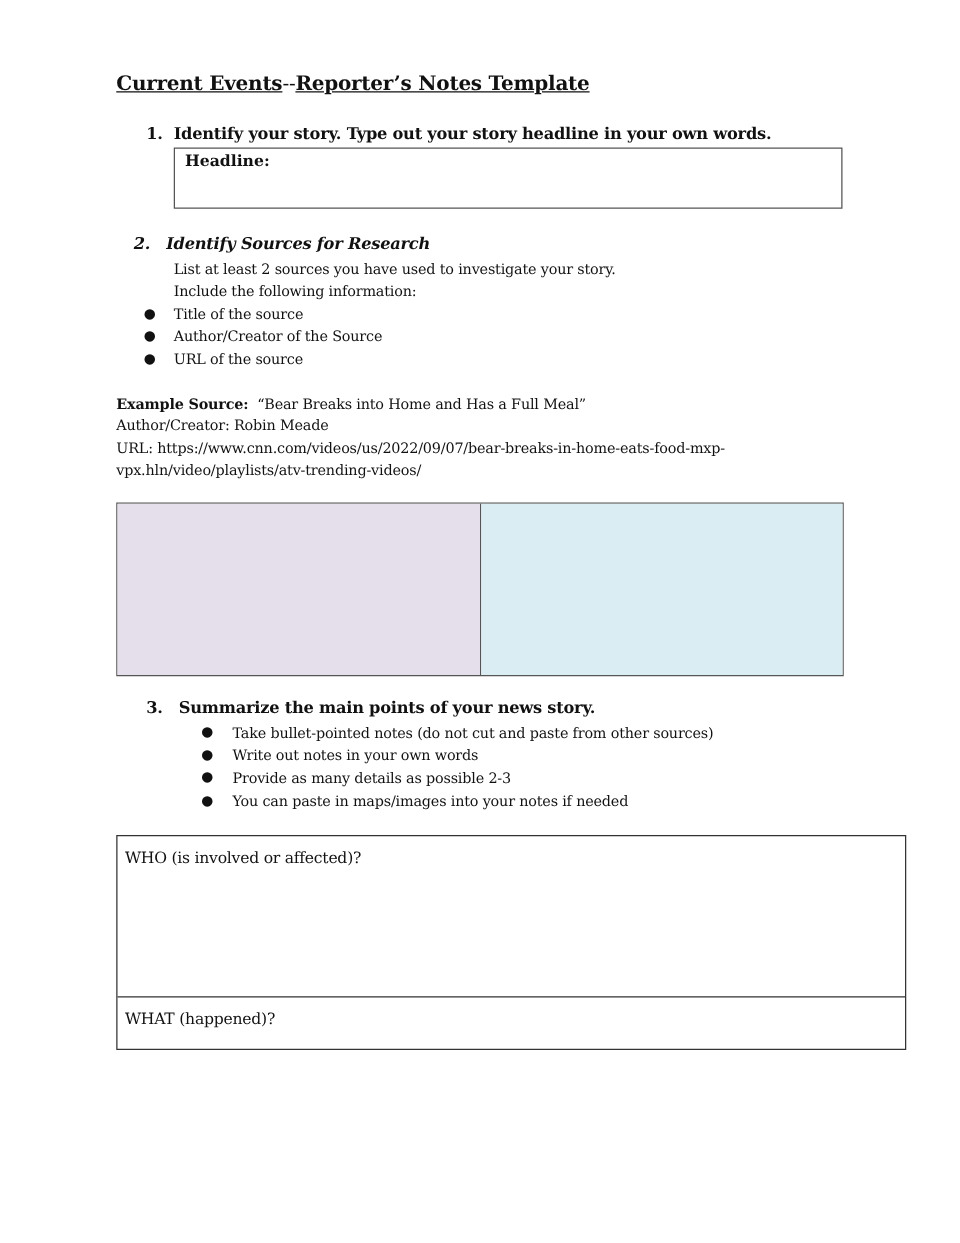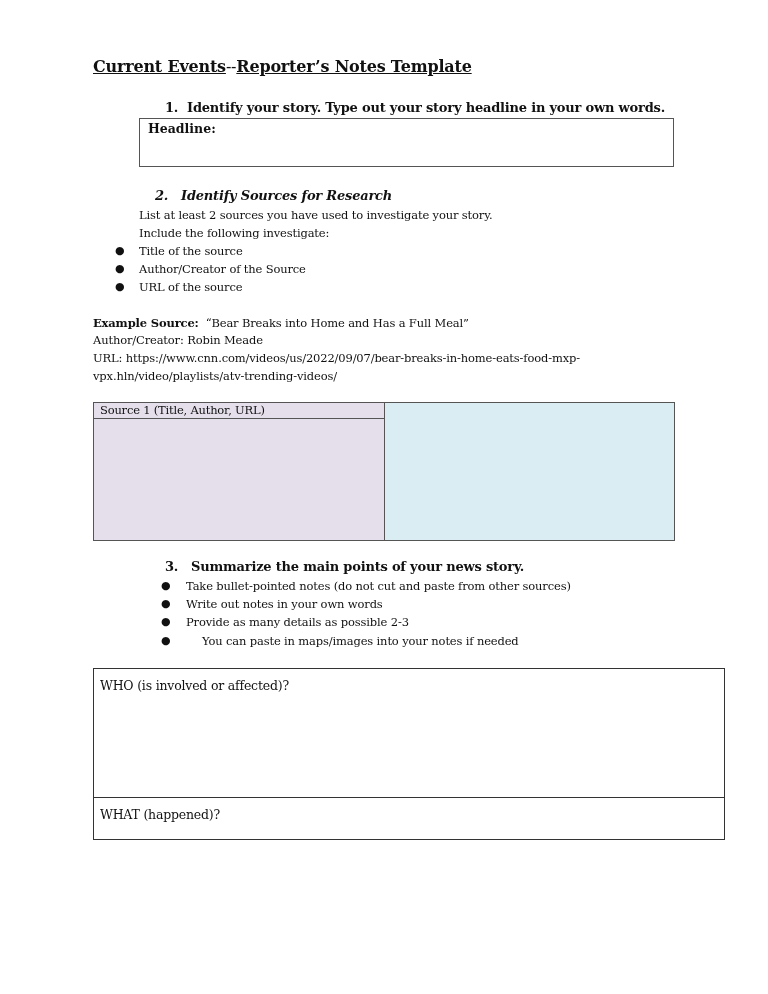--- a/index.html
+++ b/index.html
@@ -8,21 +8,21 @@
     font-family: "DejaVu Serif", "Liberation Serif", serif; color: #111;
     overflow: hidden;
   }
   .abs { position: absolute; }
   .title {
     left: 93px; top: 57px; font-size: 16px; font-weight: bold; white-space: nowrap;
     letter-spacing: -0.2px;
   }
   .title .u { text-decoration: underline; text-align: right; }
   .title .sep { font-weight: normal; }
-  .h { font-weight: bold; font-size: 13px; white-space: nowrap; letter-spacing: -0.2px; margin-left: 48px; }
+  .h { font-weight: bold; font-size: 13px; white-space: nowrap; letter-spacing: -0.2px; }
   .num { display: inline-block; }
   .txt { font-size: 11.5px; white-space: nowrap; letter-spacing: -0.15px; }
   .bullet { position: absolute; font-size: 11px; }
   .headline-box {
     left: 139px; top: 118px; width: 535px; height: 49px;
     border: 1px solid #555; box-sizing: border-box;
   }
   .headline-box .lbl { position: absolute; left: 8px; top: 2px; font-weight: bold; font-size: 12.5px; }
   .src-table {
     left: 93px; top: 402px; width: 582px; height: 139px;
@@ -56,58 +56,57 @@
   <span class="num" style="width:22px;">1.</span><span>Identify your story.  Type out your story headline in your own words.</span>
 </div>
 <div class="abs headline-box">
   <span class="lbl">Headline:</span>
 </div>
 
 <div class="abs h" style="left:107px; top:188px;font-style:italic;">
   <span class="num" style="width:26px;">2.</span><span>Identify Sources for Research</span>
 </div>
 <div class="abs txt" style="left:139px; top:208px;">List at least 2 sources you have used to investigate your story.</div>
-<div class="abs txt" style="left:139px; top:226px;">Include the following investigate:</div>
+<div class="abs txt" style="left:139px; top:226px;">Include the following information:</div>
 
 <span class="bullet" style="left:115px; top:244px;">●</span>
 <div class="abs txt" style="left:139px; top:244px;">Title of the source</div>
 <span class="bullet" style="left:115px; top:262px;">●</span>
 <div class="abs txt" style="left:139px; top:262px;">Author/Creator of the Source</div>
 <span class="bullet" style="left:115px; top:280px;">●</span>
 <div class="abs txt" style="left:139px; top:280px;">URL of the source</div>
 
 <div class="abs txt" style="left:93px; top:316px;">
   <b>Example Source:</b>&nbsp;&nbsp;<span>“Bear Breaks into Home and Has a Full Meal”</span>
 </div>
 <div class="abs txt" style="left:93px; top:333px;">Author/Creator: Robin Meade</div>
 <div class="abs txt" style="left:93px; top:351px;">URL: https://www.cnn.com/videos/us/2022/09/07/bear-breaks-in-home-eats-food-mxp-</div>
 <div class="abs txt" style="left:93px; top:369px;">vpx.hln/video/playlists/atv-trending-videos/</div>
 
 <div class="abs src-table">
   <div class="src-col c1">
-    <div class="src-head">Source 1 (Title, Author, URL)</div>
     <div class="input-area" style="top:16px;"></div>
   </div>
   <div class="src-col c2">
     <div class="input-area" style="top:16px;"></div>
   </div>
 </div>
 
 <div class="abs h" style="left:117px; top:559px;">
   <span class="num" style="width:26px;">3.</span><span>Summarize the main points of your news story.</span>
 </div>
 
 <span class="bullet" style="left:161px; top:579px;">●</span>
 <div class="abs txt" style="left:186px; top:579px;">Take bullet-pointed notes (do not cut and paste from other sources)</div>
 <span class="bullet" style="left:161px; top:597px;">●</span>
 <div class="abs txt" style="left:186px; top:597px;">Write out notes in your own words</div>
 <span class="bullet" style="left:161px; top:615px;">●</span>
 <div class="abs txt" style="left:186px; top:615px;">Provide as many details as possible 2-3</div>
 <span class="bullet" style="left:161px; top:634px;">●</span>
-<div class="abs txt" style="left:186px; top:634px;margin-left:16px;">You can paste in maps/images into your notes if needed</div>
+<div class="abs txt" style="left:186px; top:634px;">You can paste in maps/images into your notes if needed</div>
 
 <div class="abs notes-table">
   <div class="notes-row r1">
     <span class="lbl">WHO (is involved or affected)?</span>
   </div>
   <div class="notes-row r2">
     <span class="lbl">WHAT (happened)?</span>
   </div>
 </div>
 

